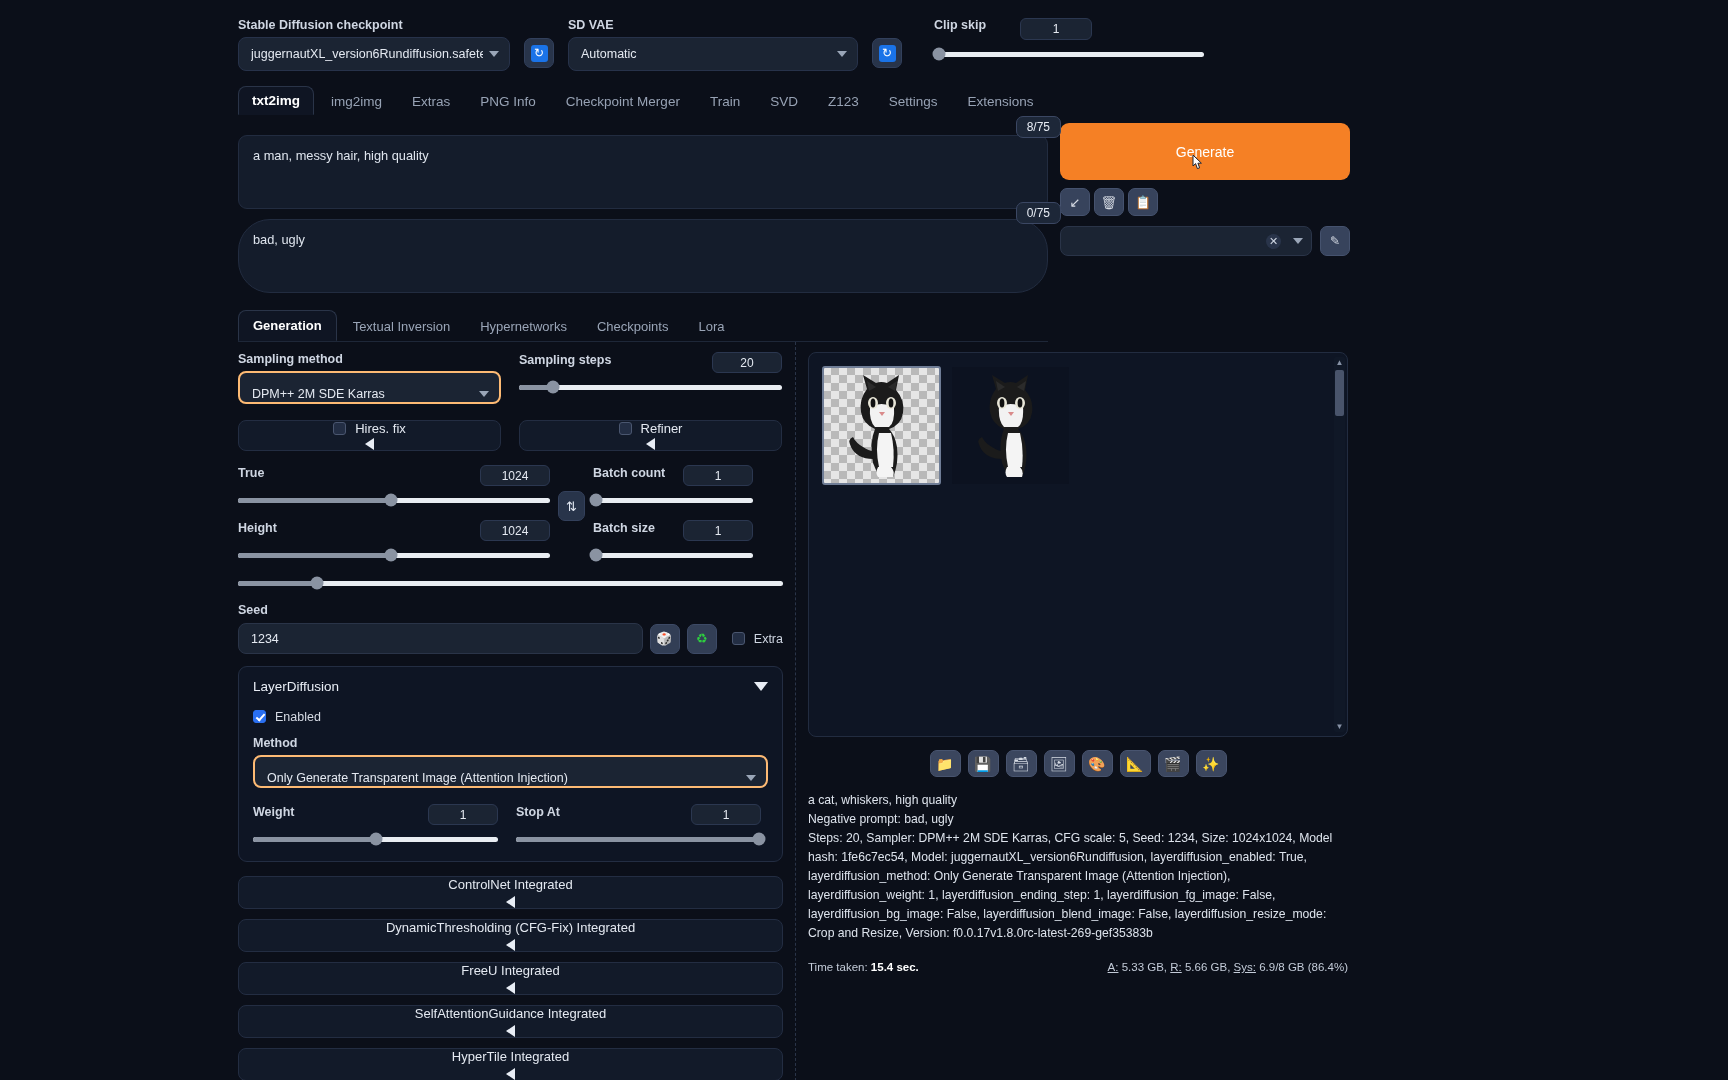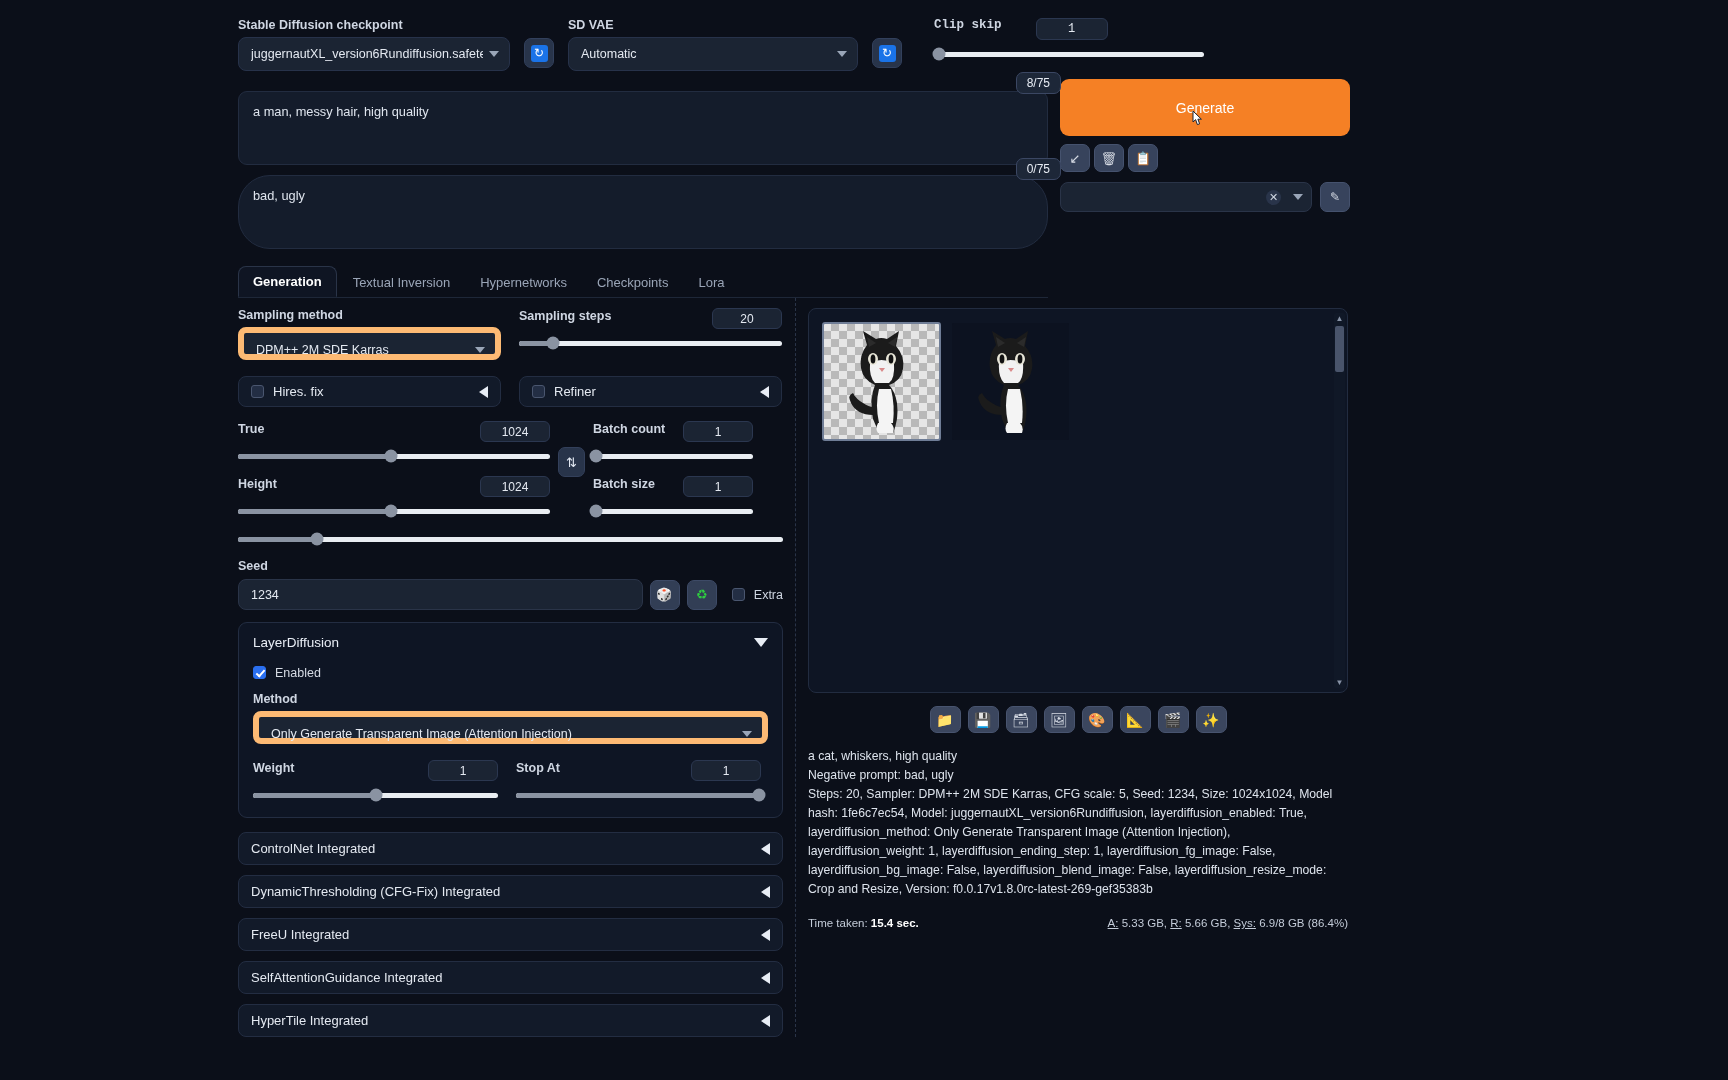--- a/index.html
+++ b/index.html
@@ -87,21 +87,21 @@
   .refresh-glyph {
     width: 17px; height: 17px;
     background: #1a73e8;
     border-radius: 3px;
     display: flex; align-items: center; justify-content: center;
     color: #fff; font-size: 12px; line-height: 1;
   }
   .vae-dd { width: 290px; }
 
   .clip-block { width: 270px; margin-left: 18px; }
-  .clip-head { display: flex; align-items: flex-start; gap: 34px; font-family: Liberation Mono, monospace; }
+  .clip-head { display: flex; align-items: flex-start; gap: 34px; }
   .num-box {
     width: 72px; height: 22px;
     background: #1b2433;
     border: 1px solid #2b3singular;
     border: 1px solid #2b3750;
     border-radius: 6px;
     color: #e4e9f1;
     font-size: 12px;
     display: flex; align-items: center; justify-content: center;
   }
@@ -266,35 +266,36 @@
   .body-cols { display: flex; margin-left: 18px; gap: 12px; }
   .col-left { width: 545px; padding-top: 10px; }
   .col-right { width: 553px; padding-top: 10px; border-left: 1px dashed #2a3448; padding-left: 12px; }
 
   .row2 { display: flex; gap: 18px; }
   .half { width: 263px; }
 
   .sel-box {
     height: 33px;
     background: #1b2433;
-    border: 6px solid #fdba74;
+    border: 2px solid #fdba74;
     border-radius: 8px;
     display: flex; align-items: center; justify-content: space-between;
     padding: 12px 10px 0 12px;
     font-size: 12.5px; color: #e4e9f1;
   }
   .acc-box {
     height: 31px;
     background: #121a29;
     border: 1px solid #232d42;
     border-radius: 8px;
     display: flex; align-items: center; justify-content: space-between;
     padding: 0 12px;
     font-size: 13px; color: #e4e9f1;
     margin-top: 8px;
+    flex-direction: column;
   }
   .tri-left {
     width: 0; height: 0;
     border-top: 6px solid transparent;
     border-bottom: 6px solid transparent;
     border-right: 9px solid #e8edf5;
   }
   .tri-down {
     width: 0; height: 0;
     border-left: 7px solid transparent;
@@ -499,20 +500,32 @@
         </div>
         <div class="slider">
           <div class="track">
               <div class="fill" style="width:2%"></div>
               <div class="thumb" style="left:2%"></div>
             </div>
         </div>
       </div>
     </div>
 
+    <div class="maintabs">
+      <div class="maintab active">txt2img</div>
+      <div class="maintab">img2img</div>
+      <div class="maintab">Extras</div>
+      <div class="maintab">PNG Info</div>
+      <div class="maintab">Checkpoint Merger</div>
+      <div class="maintab">Train</div>
+      <div class="maintab">SVD</div>
+      <div class="maintab">Z123</div>
+      <div class="maintab">Settings</div>
+      <div class="maintab">Extensions</div>
+    </div>
 
     <div class="prompt-wrap">
       <div class="prompt-col">
         <div class="token-badge tb-pos">8/75</div>
         <div class="textarea ta-pos" placeholder="Prompt">a man, messy hair, high quality</div>
         <div class="token-badge tb-neg">0/75</div>
         <div class="textarea ta-neg" placeholder="Negative prompt">bad, ugly</div>
       </div>
 
       <div class="gen-col">

